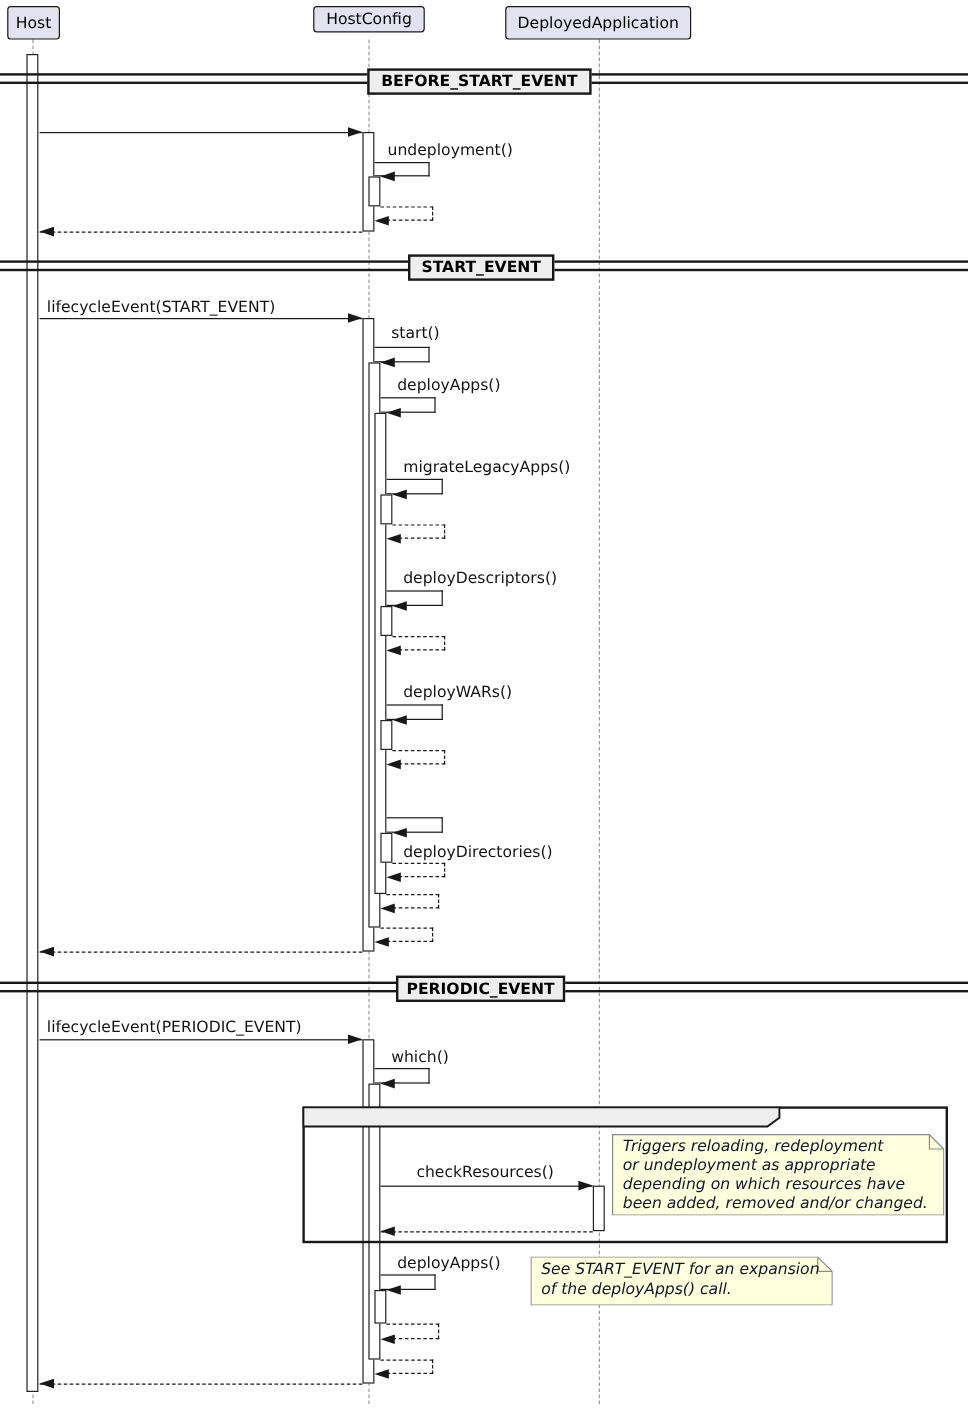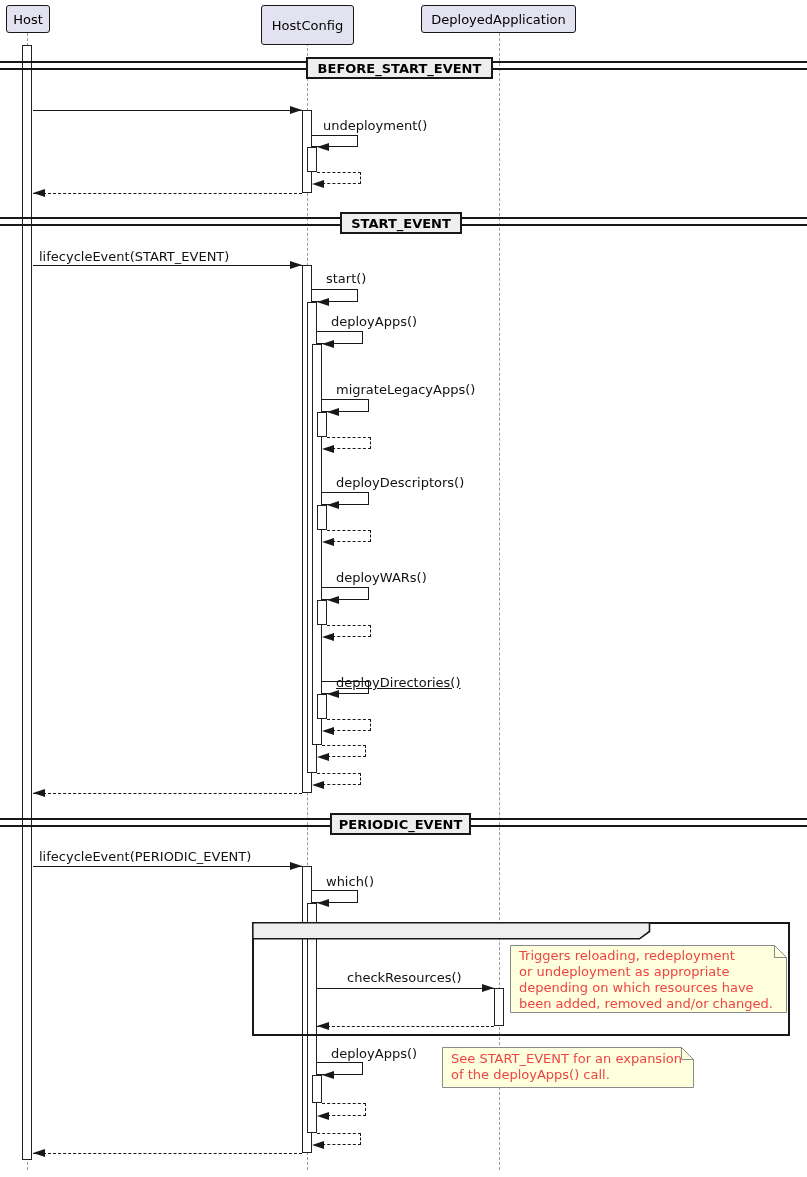--- a/index.html
+++ b/index.html
@@ -18,21 +18,21 @@
   .selfcall{position:absolute;border-top:1px solid #181818;border-right:1px solid #181818;
             border-bottom:1px solid #181818;box-sizing:border-box;}
   .selfret{position:absolute;border-top:1px dashed #181818;border-right:1px dashed #181818;
            border-bottom:1px dashed #181818;box-sizing:border-box;}
   .ahr{position:absolute;width:0;height:0;border-top:4px solid transparent;
        border-bottom:4px solid transparent;border-left:12px solid #181818;}
   .ahl{position:absolute;width:0;height:0;border-top:4px solid transparent;
        border-bottom:4px solid transparent;border-right:12px solid #181818;}
   .groupbox{position:absolute;border:2px solid #181818;box-sizing:border-box;}
   .grouplabel{position:absolute;font-size:13px;font-weight:bold;color:#000;white-space:nowrap;}
-  .notetext{position:absolute;font-size:13px;line-height:16px;color:#ef4444;white-space:pre-line;}
+  .notetext{position:absolute;font-size:13px;line-height:16px;color:#0f172a;white-space:pre-line;font-style:italic;}
   svg{position:absolute;display:block;}
 </style>
 </head>
 <body>
 
 <div class="canvas">
 
   <div class="lifeline" style="left:27px;top:33px;height:1137px;"></div>
   <div class="lifeline" style="left:307px;top:33px;height:1137px;"></div>
   <div class="lifeline" style="left:499px;top:33px;height:1137px;"></div>
@@ -130,21 +130,21 @@
   <div class="act" style="left:317px;top:694px;height:25px;"></div>
 
   <div class="act" style="left:302px;top:866px;height:287px;"></div>
   <div class="act" style="left:307px;top:903px;height:230px;"></div>
   <div class="act" style="left:312px;top:1075px;height:28px;"></div>
   <div class="act" style="left:494px;top:988px;height:38px;"></div>
 
   <div class="pbox" style="left:6px;top:5px;width:44px;height:28px;">
     <span>Host</span>
   </div>
-  <div class="pbox" style="left:261px;top:5px;width:93px;height:40px;">
+  <div class="pbox" style="left:261px;top:5px;width:93px;height:22px;">
     <span>HostConfig</span>
   </div>
   <div class="pbox" style="left:421px;top:5px;width:155px;height:28px;">
     <span>DeployedApplication</span>
   </div>
 
   <div class="divbox" style="left:306px;top:57px;width:187px;height:22px;">
     <span>BEFORE_START_EVENT</span>
   </div>
   <div class="divbox" style="left:340px;top:212px;width:122px;height:22px;">
@@ -175,19 +175,19 @@
   <div class="notetext" style="left:451px;top:1051px;width:240px;">See START_EVENT for an expansion
 of the deployApps() call.</div>
 
   <div class="msg" style="left:323px;top:118px;">undeployment()</div>
   <div class="msg" style="left:39px;top:249px;">lifecycleEvent(START_EVENT)</div>
   <div class="msg" style="left:326px;top:271px;">start()</div>
   <div class="msg" style="left:331px;top:314px;">deployApps()</div>
   <div class="msg" style="left:336px;top:382px;">migrateLegacyApps()</div>
   <div class="msg" style="left:336px;top:475px;">deployDescriptors()</div>
   <div class="msg" style="left:336px;top:570px;">deployWARs()</div>
-  <div class="msg" style="left:336px;top:675px;text-decoration:underline;">deployDirectories()</div>
+  <div class="msg" style="left:336px;top:703px;">deployDirectories()</div>
   <div class="msg" style="left:39px;top:849px;text-align:right;">lifecycleEvent(PERIODIC_EVENT)</div>
   <div class="msg" style="left:326px;top:874px;">which()</div>
   <div class="msg" style="left:323px;top:970px;margin-left:24px;">checkResources()</div>
   <div class="msg" style="left:331px;top:1046px;">deployApps()</div>
 
 </div>
 
 </body></html>

